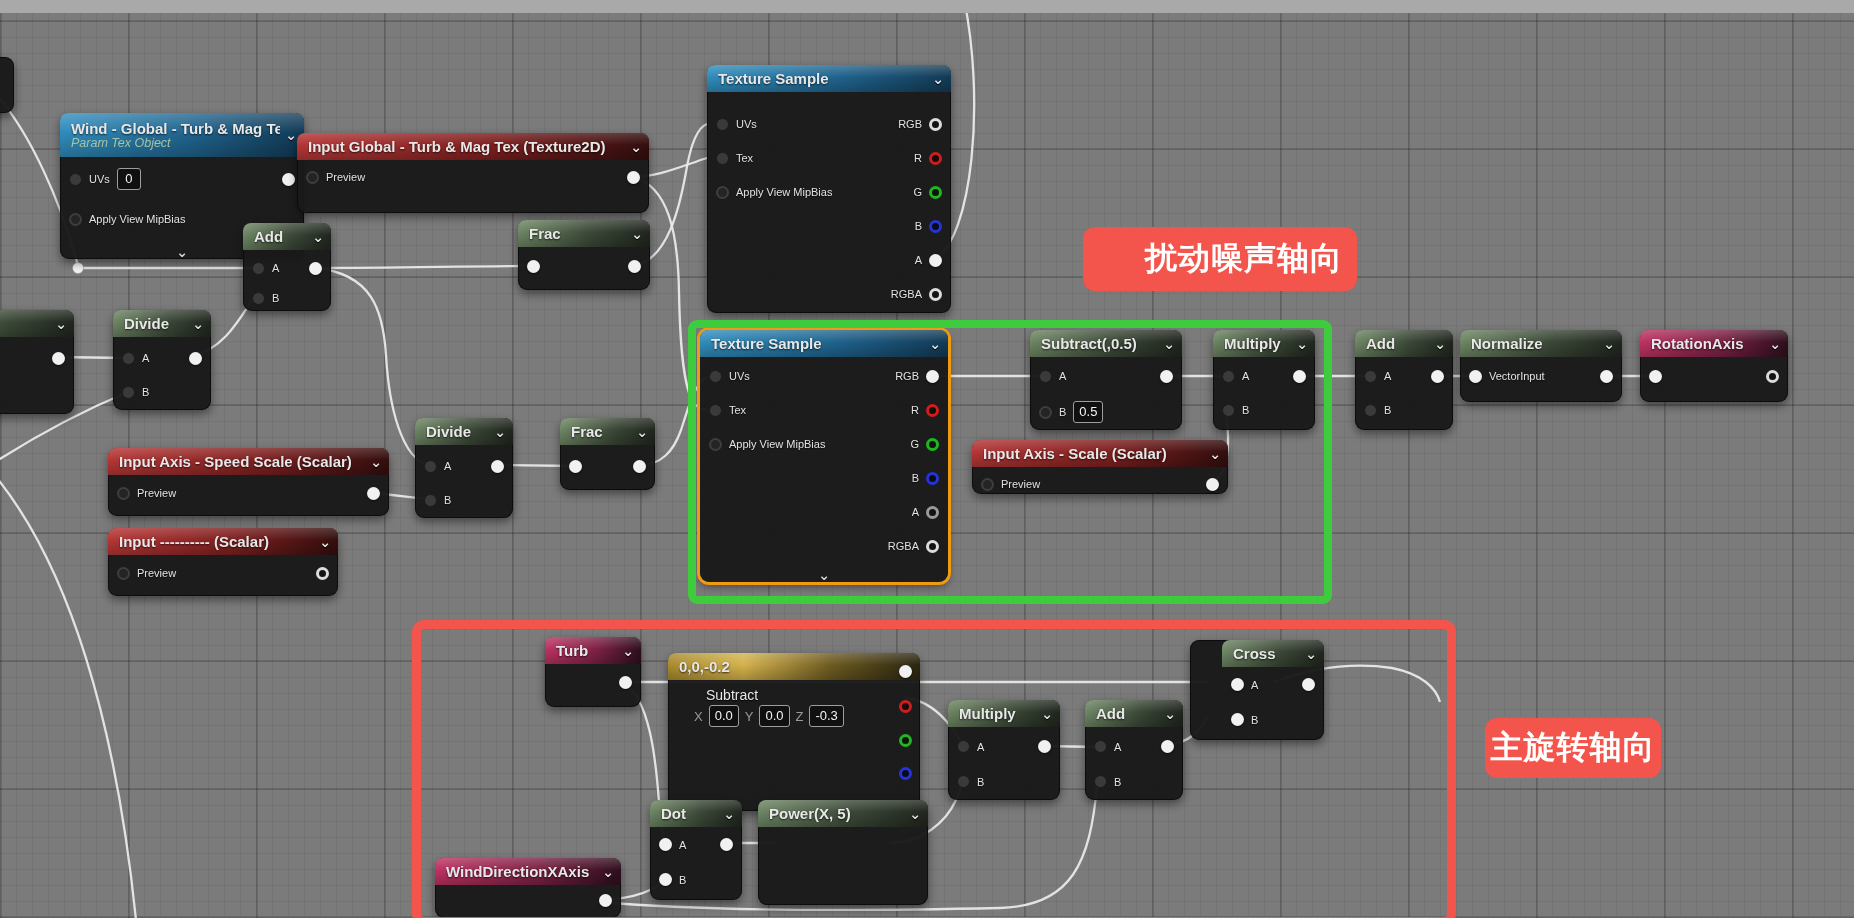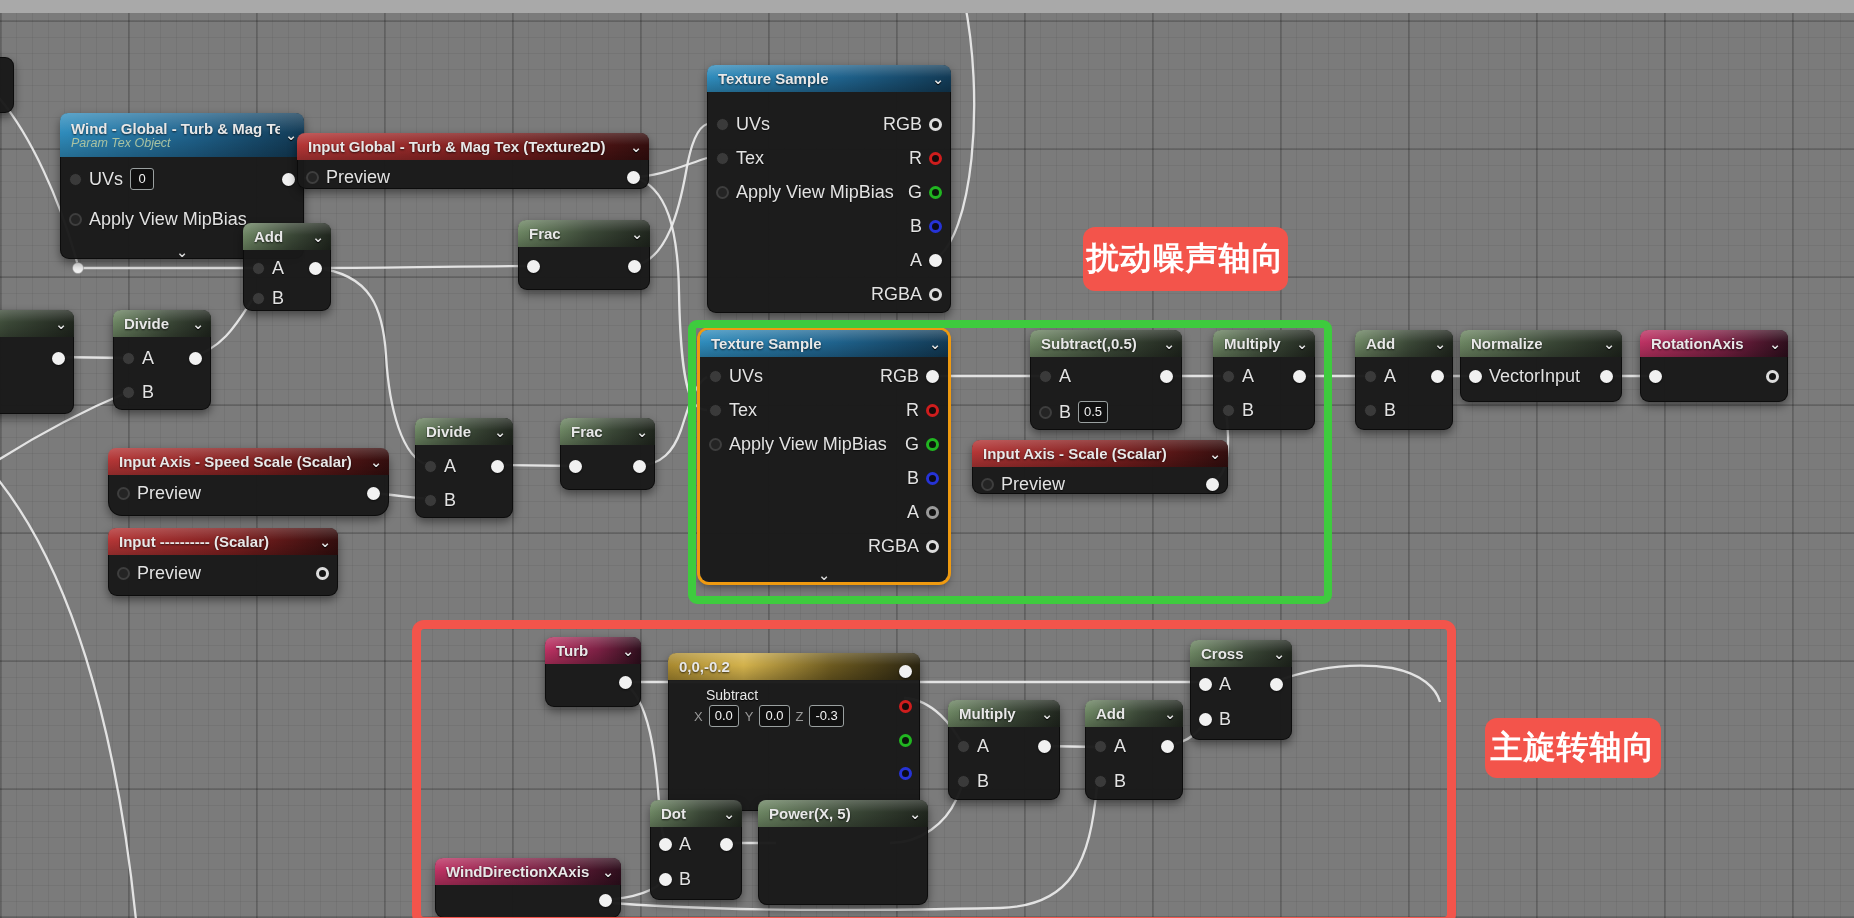--- a/index.html
+++ b/index.html
@@ -30,21 +30,21 @@
     text-shadow:0 1px 2px rgba(0,0,0,.7);line-height:1.15;}
   .hdr-sub{font-size:12.5px;font-style:italic;color:#a9c2a2;white-space:nowrap;line-height:1.1;}
   .chev{position:absolute;right:7px;top:50%;transform:translateY(-50%);color:#e2e2e2;
     font-size:14px;font-weight:bold;text-shadow:0 1px 1px #000;}
   .chev-bottom{position:absolute;bottom:0px;left:50%;transform:translateX(-50%);
     color:#d8d8d8;font-size:14px;font-weight:bold;line-height:14px;}
   .body{position:relative;}
   .row{display:flex;align-items:center;padding:0 9px;box-sizing:border-box;}
   .side{display:flex;align-items:center;gap:7px;}
   .side.r{margin-left:auto;}
-  .lab{font-size:18px;color:#e2e2e2;text-shadow:0 1px 1px rgba(0,0,0,.6);white-space:nowrap;}
+  .lab{font-size:11px;color:#e2e2e2;text-shadow:0 1px 1px rgba(0,0,0,.6);white-space:nowrap;}
   .pin{width:13px;height:13px;border-radius:50%;flex:none;box-sizing:border-box;}
   .pin.white{background:#f1f1f1;box-shadow:0 1px 2px rgba(0,0,0,.6);}
   .pin.dark{background:#3a3a3a;border:1px solid #1c1c1c;}
   .pin.dim{background:#242424;border:2px solid #3e3e3e;}
   .pin.ring{background:#131313;border:3px solid #dcdcdc;}
   .pin.grayring{background:#131313;border:3px solid #9a9a9a;}
   .pin.red{background:#160b0b;border:3px solid #cf1d1d;}
   .pin.green{background:#0b160b;border:3px solid #21b621;}
   .pin.blue{background:#0b0b16;border:3px solid #2633d6;}
   .vbox{border:1px solid #9aa0a0;background:rgba(8,8,8,.55);color:#f2f2f2;font-size:13px;
@@ -133,21 +133,21 @@
           </div>
           <div class="row" style="height: 40px;">
             <div class="side l">
               <span class="pin dim"></span>
               <span class="lab">Apply View MipBias</span>
             </div>
           </div>
         </div>
         <div class="chev-bottom">⌄</div>
       </div>
-      <div class="node" style="left: 297px; top: 133px; width: 352px; height: 56px;">
+      <div class="node" style="left: 297px; top: 133px; width: 352px; height: 80px;">
         <div class="hdr hdr-red">
           <span class="hdr-title">Input Global - Turb &amp; Mag Tex (Texture2D)</span>
           <span class="chev">⌄</span>
         </div>
         <div class="body" style="padding-top: 0px;">
           <div class="row" style="height: 34px;">
             <div class="side l">
               <span class="pin dim"></span>
               <span class="lab">Preview</span>
             </div>
@@ -307,21 +307,21 @@
           <div class="row" style="height: 34px;">
             <div class="side l">
               <span class="pin white"></span>
             </div>
             <div class="side r">
               <span class="pin white"></span>
             </div>
           </div>
         </div>
       </div>
-      <div class="node" style="left: 108px; top: 448px; width: 281px; height: 68px; border-radius: 14px;">
+      <div class="node" style="left: 108px; top: 448px; width: 281px; height: 68px;">
         <div class="hdr hdr-red">
           <span class="hdr-title">Input Axis - Speed Scale (Scalar)</span>
           <span class="chev">⌄</span>
         </div>
         <div class="body" style="padding-top: 1px;">
           <div class="row" style="height: 34px;">
             <div class="side l">
               <span class="pin dim"></span>
               <span class="lab">Preview</span>
             </div>
@@ -600,21 +600,21 @@
             </div>
           </div>
           <div class="row" style="height: 35px;">
             <div class="side l">
               <span class="pin dark"></span>
               <span class="lab">B</span>
             </div>
           </div>
         </div>
       </div>
-      <div class="node" style="left: 1190px; top: 640px; width: 102px; height: 100px;">
+      <div class="node" style="left: 1190px; top: 640px; width: 102px; height: 100px; padding-left: 32px;">
         <div class="hdr hdr-green">
           <span class="hdr-title">Cross</span>
           <span class="chev">⌄</span>
         </div>
         <div class="body">
           <div class="row" style="height: 35px;">
             <div class="side l">
               <span class="pin white"></span>
               <span class="lab">A</span>
             </div>
@@ -669,15 +669,15 @@
             <div class="side r">
               <span class="pin white"></span>
             </div>
           </div>
         </div>
       </div>
     </div>
   <div id="topstrip" style="background: rgb(169, 169, 169);"></div>
 <div class="annobox" style="left: 688px; top: 320px; width: 628px; height: 268px; border: 8px solid rgb(62, 203, 62);"></div>
     <div class="annobox" style="left: 412px; top: 620px; width: 1026px; height: 288px; border: 9px solid rgb(243, 84, 75); border-radius: 12px;"></div>
-    <div class="annolabel" style="left: 1083px; top: 227px; width: 205px; height: 64px; background: rgb(243, 84, 75);">扰动噪声轴向</div>
+    <div class="annolabel" style="left: 1083px; top: 227px; width: 226px; height: 64px; background: rgb(243, 84, 75); padding-left: 48px;">扰动噪声轴向</div>
     <div class="annolabel" style="left: 1485px; top: 718px; width: 176px; height: 60px; background: rgb(243, 84, 75);">主旋转轴向</div>
   </div>
 
 </body></html>

